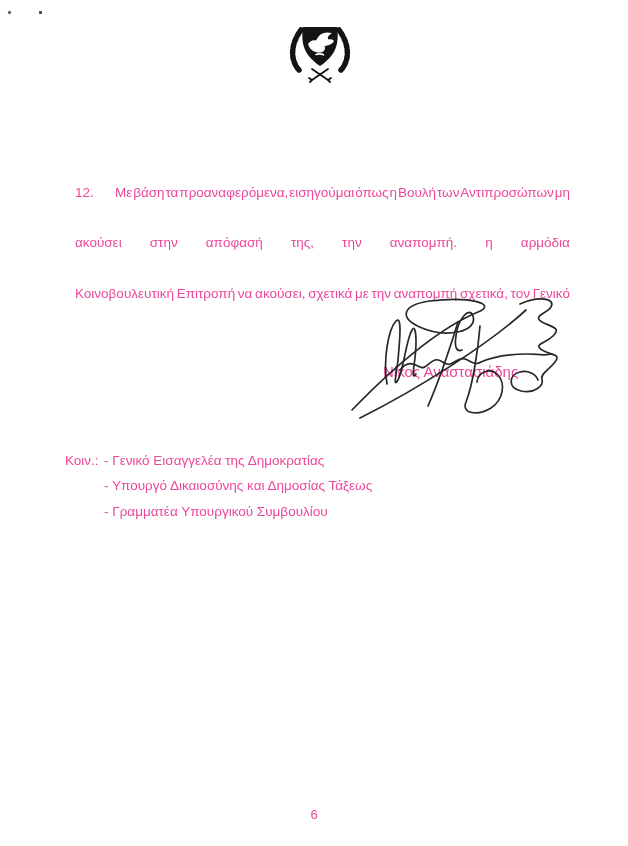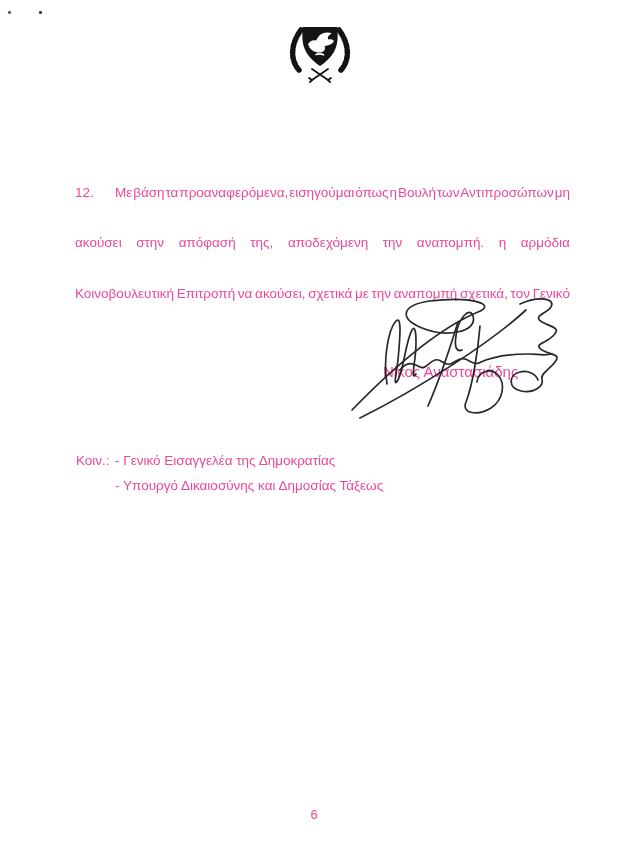--- a/index.html
+++ b/index.html
@@ -22,21 +22,21 @@
   .para { position: absolute; left: 75px; top: 156px; width: 495px; font-size: 13.5px; }
   .pline { position: relative; height: 27.3px; line-height: 27.3px; white-space: nowrap; }
   .pnum  { position: absolute; left: 0; top: 0; }
   .jline { display: flex; justify-content: space-between; white-space: nowrap; margin-top: 23px; }
   .jline span { white-space: pre; }
   .indent1 { margin-left: 40px; }
 
   .sig-scrawl { position: absolute; left: 330px; top: 288px; width: 235px; height: 140px; }
   .sig-name { position: absolute; left: 383px; top: 363px; font-size: 15px; line-height: 18px; white-space: nowrap; }
 
-  .cc { position: absolute; left: 76px; top: 448px; font-size: 13.5px; }
+  .cc { position: absolute; left: 65px; top: 448px; font-size: 13.5px; }
   .cc-row { height: 25.3px; line-height: 25.3px; white-space: nowrap; }
   .cc-label { display: inline-block; min-width: 39px; }
   .cc-indent { padding-left: 39px; }
 
   .pageno { position: absolute; left: 0; top: 807px; width: 628px; text-align: center; font-size: 13px; }
 </style>
 </head>
 <body>
 
 <div class="page">
@@ -78,21 +78,20 @@
           <span>Αντιπροσώπων</span>
           <span>μη</span>
         </div>
     </div>
     <div class="pline">
       <div class="jline">
           <span>ακούσει</span>
           <span>στην</span>
           <span>απόφασή</span>
           <span>της,</span>
-          <span>αποδεχόμενη</span>
           <span>την</span>
           <span>αναπομπή.</span>
           <span>η</span>
           <span>αρμόδια</span>
         </div>
     </div>
     <div class="pline">
       <div class="jline">
           <span>Κοινοβουλευτική</span>
           <span>Επιτροπή</span>
@@ -123,17 +122,20 @@
     </g>
   </svg>
 
   <div class="cc">
     <div class="cc-row">
       <span class="cc-label">Κοιν.:</span><span>- Γενικό Εισαγγελέα της Δημοκρατίας</span>
     </div>
     <div class="cc-row cc-indent">
       <span>- Υπουργό Δικαιοσύνης και Δημοσίας Τάξεως</span>
     </div>
+    <div class="cc-row cc-indent">
+      <span>- Γραμματέα Υπουργικού Συμβουλίου</span>
+    </div>
   </div>
 
   <div class="pageno">6</div>
 
 </div>
 
 </body></html>

